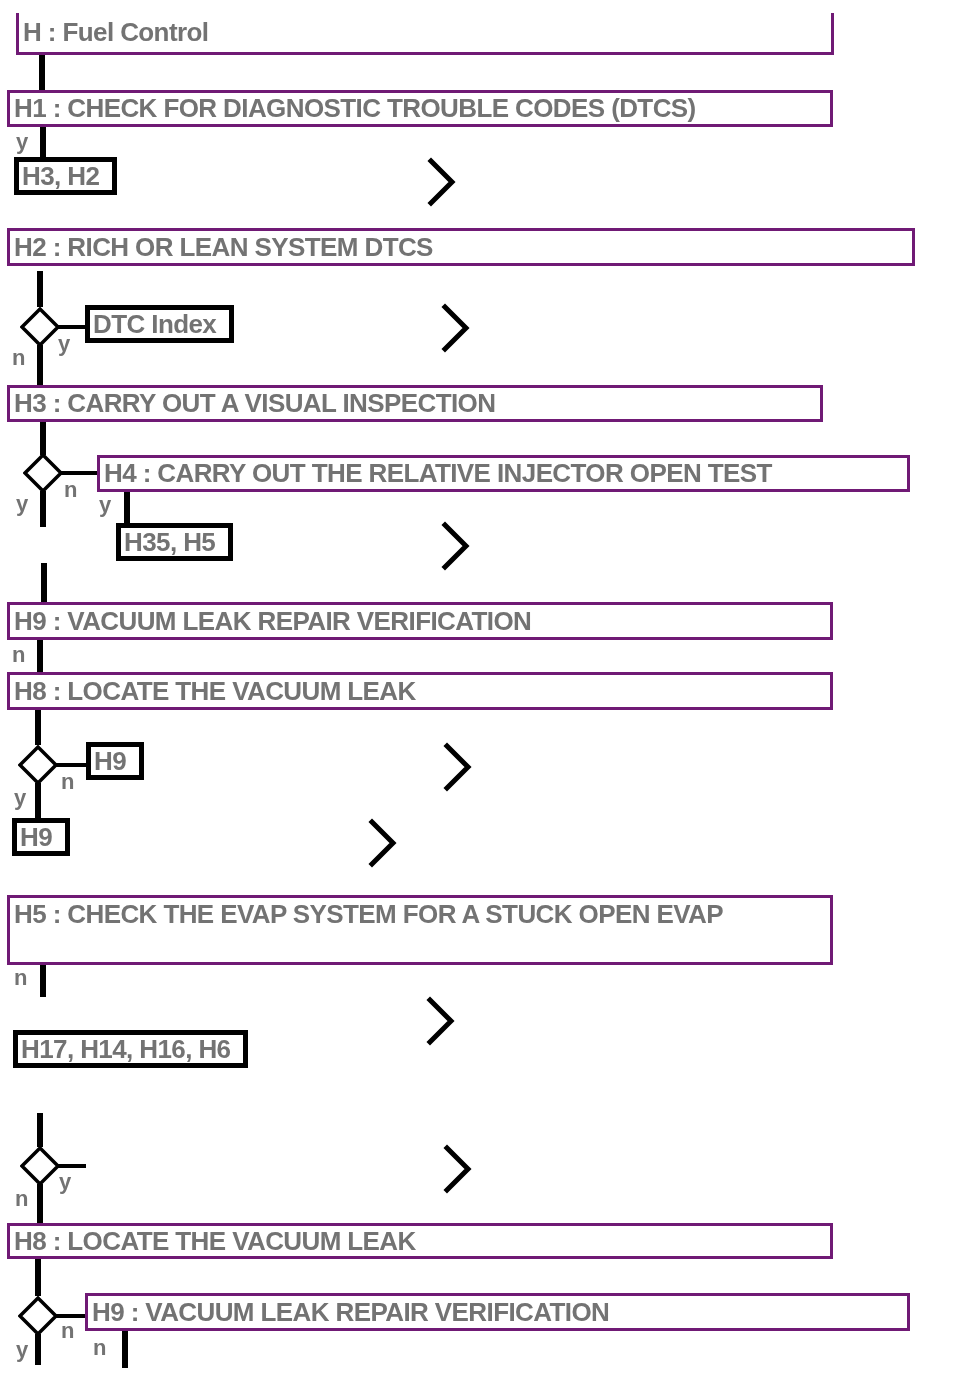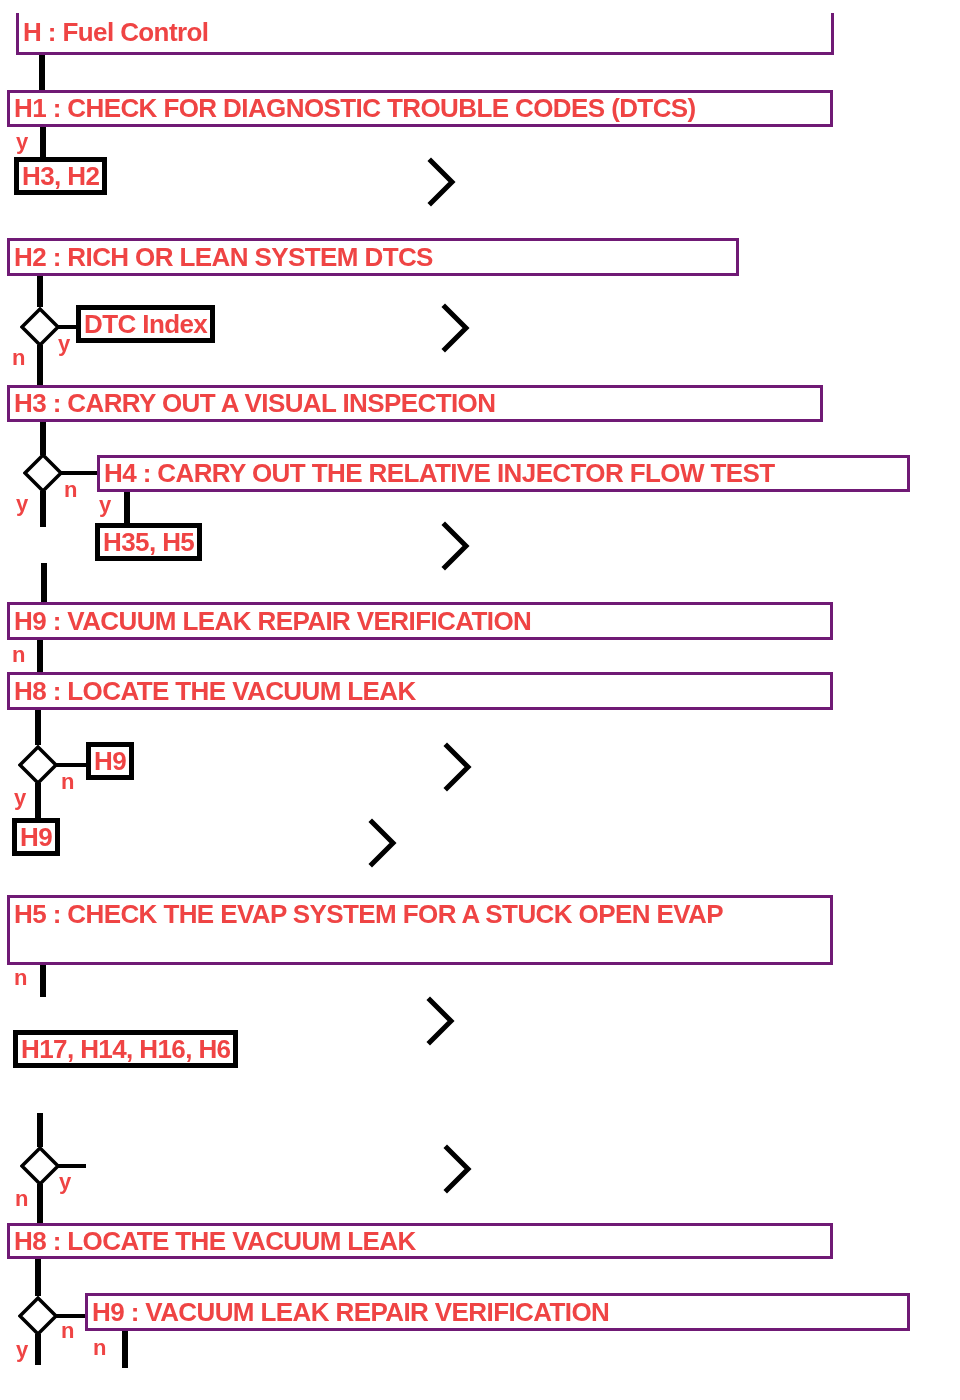--- a/index.html
+++ b/index.html
@@ -1,34 +1,34 @@
 <!DOCTYPE html>
 <html><head>
 <meta charset="utf-8">
 <style>
   * { margin:0; padding:0; box-sizing:border-box; }
   html,body { background:#fff; }
   #canvas {
     position:relative; width:960px; height:1400px;
     background:#fff; overflow:hidden;
     font-family:"Liberation Sans", sans-serif;
-    color:#ef4444;
+    color:#737373;
   }
   .box {
     position:absolute; border:3px solid #701a75; background:#fff;
     display:flex; align-items:center; padding-left:4px;
     font-weight:bold; font-size:26px; letter-spacing:-0.6px;
     white-space:nowrap; overflow:hidden;
   }
   .box.no-top { border-top:none; }
   .box.two-line { display:block; white-space:normal; padding-top:1px; line-height:31px; }
   .sbox {
     position:absolute; border:5px solid #000; background:#fff;
     height:38px; display:inline-flex; align-items:center;
-    padding:0 3px 0 3px; font-weight:bold; font-size:26px;
+    padding:0 13px 0 3px; font-weight:bold; font-size:26px;
     letter-spacing:-0.6px; white-space:nowrap;
   }
   .v { position:absolute; width:6px; background:#000; }
   .h { position:absolute; height:4px; background:#000; }
   .lbl { position:absolute; font-weight:bold; font-size:22px; line-height:1; }
   .dia, .chev { position:absolute; }
 </style>
 </head>
 <body>
 
@@ -59,40 +59,40 @@
 
   <div class="box no-top" style="left:16px;top:13px;width:818px;height:42px">H : Fuel Control</div>
 
   <div class="box" style="left:7px;top:90px;width:826px;height:37px">H1 : CHECK FOR DIAGNOSTIC TROUBLE CODES (DTCS)</div>
   <div class="lbl" style="left:16px;top:131px">y</div>
   <div class="sbox" style="left:14px;top:157px">H3, H2</div>
   <svg class="chev" style="left:427px;top:157px" width="30" height="50" viewBox="0 0 30 50">
     <polyline points="4,4 25,25 4,46" fill="none" stroke="#000" stroke-width="5" stroke-linecap="square"></polyline>
   </svg>
 
-  <div class="box" style="left:7px;top:238px;width:732px;height:38px">H2 : RICH OR LEAN SYSTEM DTCS</div>
+  <div class="box" style="left:7px;top:228px;width:908px;height:38px">H2 : RICH OR LEAN SYSTEM DTCS</div>
   <svg class="dia" style="left:20px;top:307px" width="40" height="40" viewBox="0 0 40 40">
     <polygon points="20,2 38,20 20,38 2,20" fill="#fff" stroke="#000" stroke-width="3.5"></polygon>
   </svg>
   <div class="lbl" style="left:12px;top:347px">n</div>
   <div class="lbl" style="left:58px;top:333px">y</div>
-  <div class="sbox" style="left:76px;top:305px">DTC Index</div>
+  <div class="sbox" style="left:85px;top:305px">DTC Index</div>
   <svg class="chev" style="left:441px;top:303px" width="30" height="50" viewBox="0 0 30 50">
     <polyline points="4,4 25,25 4,46" fill="none" stroke="#000" stroke-width="5" stroke-linecap="square"></polyline>
   </svg>
 
   <div class="box" style="left:7px;top:385px;width:816px;height:37px">H3 : CARRY OUT A VISUAL INSPECTION</div>
   <svg class="dia" style="left:23px;top:453px" width="40" height="40" viewBox="0 0 40 40">
     <polygon points="20,2 38,20 20,38 2,20" fill="#fff" stroke="#000" stroke-width="3.5"></polygon>
   </svg>
   <div class="lbl" style="left:16px;top:493px">y</div>
   <div class="lbl" style="left:64px;top:479px">n</div>
-  <div class="box" style="left:97px;top:455px;width:813px;height:37px">H4 : CARRY OUT THE RELATIVE INJECTOR FLOW TEST</div>
+  <div class="box" style="left:97px;top:455px;width:813px;height:37px">H4 : CARRY OUT THE RELATIVE INJECTOR OPEN TEST</div>
   <div class="lbl" style="left:99px;top:494px">y</div>
-  <div class="sbox" style="left:95px;top:523px">H35, H5</div>
+  <div class="sbox" style="left:116px;top:523px">H35, H5</div>
   <svg class="chev" style="left:441px;top:521px" width="30" height="50" viewBox="0 0 30 50">
     <polyline points="4,4 25,25 4,46" fill="none" stroke="#000" stroke-width="5" stroke-linecap="square"></polyline>
   </svg>
 
   <div class="box" style="left:7px;top:602px;width:826px;height:38px">H9 : VACUUM LEAK REPAIR VERIFICATION</div>
   <div class="lbl" style="left:12px;top:644px">n</div>
 
   <div class="box" style="left:7px;top:672px;width:826px;height:38px">H8 : LOCATE THE VACUUM LEAK</div>
   <svg class="dia" style="left:18px;top:745px" width="40" height="40" viewBox="0 0 40 40">
     <polygon points="20,2 38,20 20,38 2,20" fill="#fff" stroke="#000" stroke-width="3.5"></polygon>

